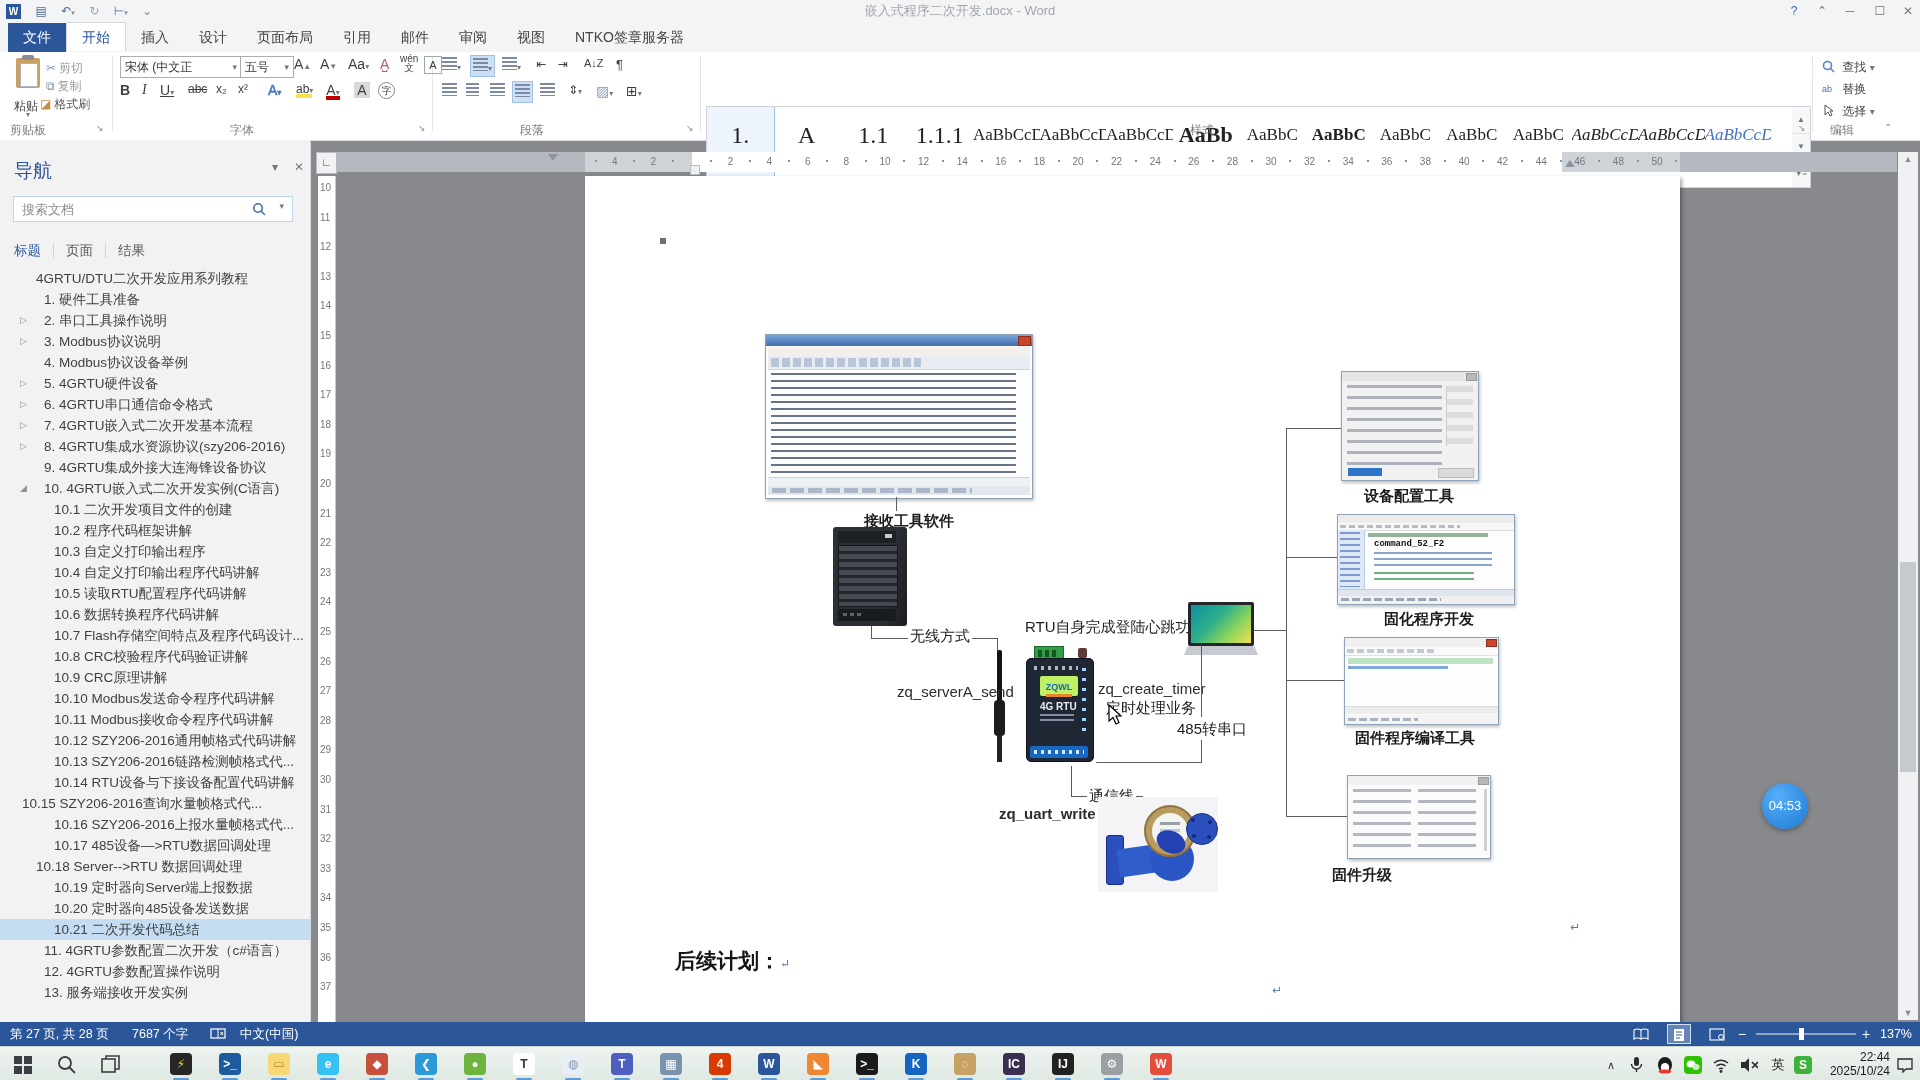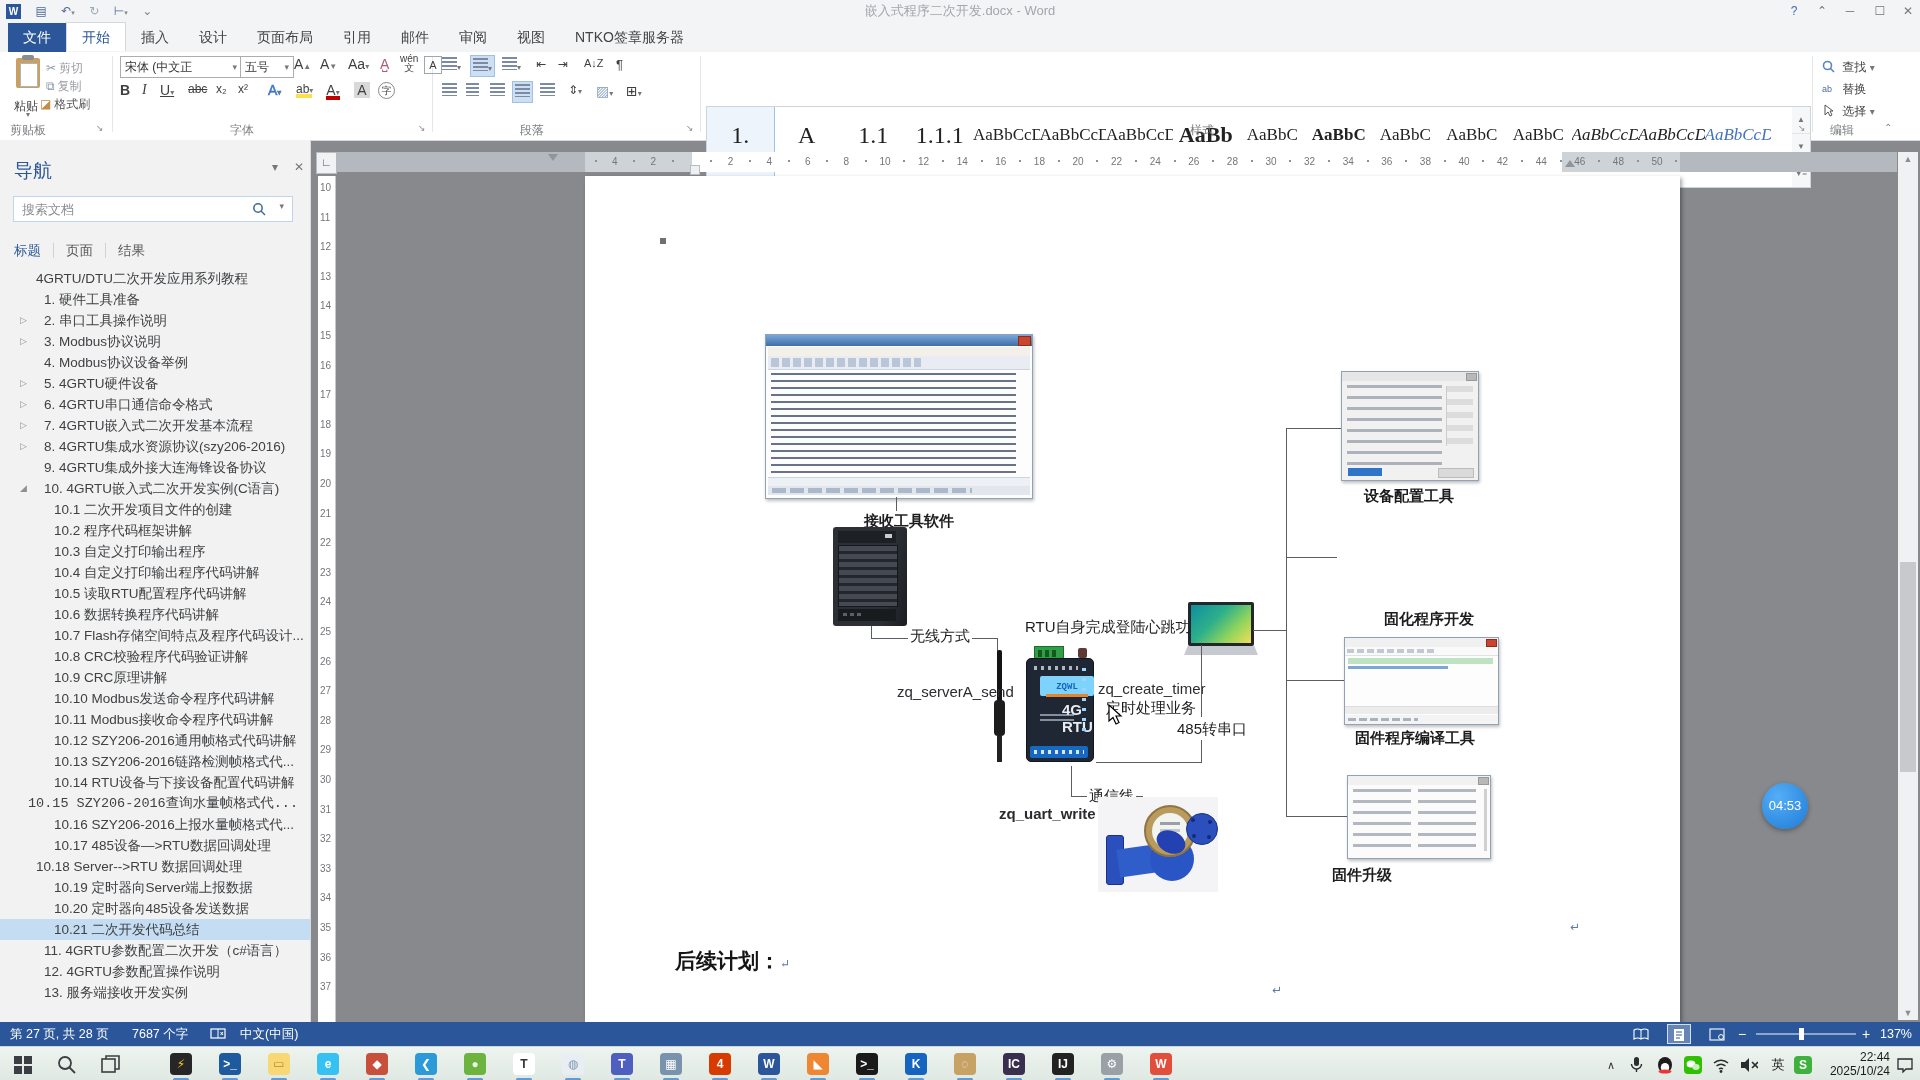--- a/index.html
+++ b/index.html
@@ -332,21 +332,21 @@
         <div class="navitem" style="padding-left: 54px;"><span>10.5 读取RTU配置程序代码讲解</span></div>
         <div class="navitem" style="padding-left: 54px;"><span>10.6 数据转换程序代码讲解</span></div>
         <div class="navitem" style="padding-left: 54px;"><span>10.7 Flash存储空间特点及程序代码设计...</span></div>
         <div class="navitem" style="padding-left: 54px;"><span>10.8 CRC校验程序代码验证讲解</span></div>
         <div class="navitem" style="padding-left: 54px;"><span>10.9 CRC原理讲解</span></div>
         <div class="navitem" style="padding-left: 54px;"><span>10.10  Modbus发送命令程序代码讲解</span></div>
         <div class="navitem" style="padding-left: 54px;"><span>10.11  Modbus接收命令程序代码讲解</span></div>
         <div class="navitem" style="padding-left: 54px;"><span>10.12  SZY206-2016通用帧格式代码讲解</span></div>
         <div class="navitem" style="padding-left: 54px;"><span>10.13  SZY206-2016链路检测帧格式代...</span></div>
         <div class="navitem" style="padding-left: 54px;"><span>10.14  RTU设备与下接设备配置代码讲解</span></div>
-        <div class="navitem" style="padding-left: 28px; font-family: Liberation Mono, monospace;"><span>10.15  SZY206-2016查询水量帧格式代...</span></div>
+        <div class="navitem" style="padding-left: 22px;"><span>10.15  SZY206-2016查询水量帧格式代...</span></div>
         <div class="navitem" style="padding-left: 54px;"><span>10.16  SZY206-2016上报水量帧格式代...</span></div>
         <div class="navitem" style="padding-left: 54px;"><span>10.17  485设备—&gt;RTU数据回调处理</span></div>
         <div class="navitem" style="padding-left: 36px;"><span>10.18  Server--&gt;RTU 数据回调处理</span></div>
         <div class="navitem" style="padding-left: 54px;"><span>10.19 定时器向Server端上报数据</span></div>
         <div class="navitem" style="padding-left: 54px;"><span>10.20  定时器向485设备发送数据</span></div>
         <div class="navitem sel" style="padding-left: 54px;"><span>10.21 二次开发代码总结</span></div>
         <div class="navitem" style="padding-left: 44px;"><span>11. 4GRTU参数配置二次开发（c#语言）</span></div>
         <div class="navitem" style="padding-left: 44px;"><span>12. 4GRTU参数配置操作说明</span></div>
         <div class="navitem" style="padding-left: 44px;"><span>13. 服务端接收开发实例</span></div>
       </div>
@@ -494,25 +494,25 @@
     <div class="abs" style="left:1px;top:50px;width:11px;height:36px;background:#1c1c1c;border-radius:4px;"></div>
     <div class="abs" style="left:4px;top:86px;width:5px;height:26px;background:#222;"></div>
   </div>
   <div class="abs" style="left:1026px;top:646px;width:70px;height:120px;">
     <div class="abs" style="left:8px;top:0;width:28px;height:14px;background:#2f9e46;border:1px solid #1d6b2d;">
       <div class="abs" style="left:3px;top:3px;width:20px;height:7px;background:repeating-linear-gradient(to right,#14581f 0 4px,transparent 4px 7px);"></div>
     </div>
     <div class="abs" style="left:52px;top:2px;width:9px;height:10px;background:#5d3a36;border-radius:2px;"></div>
     <div class="abs" style="left:0;top:12px;width:66px;height:102px;background:#202734;border-radius:5px;border:1px solid #10151d;"></div>
     <div class="abs" style="left:8px;top:20px;width:44px;height:4px;background:repeating-linear-gradient(to right,#aeb6c2 0 3px,transparent 3px 7px);"></div>
-    <div class="abs" style="left:14px;top:30px;width:54px;height:20px;background:#7dd3fc;border-radius:2px;text-align:center;font-family:Liberation Mono, monospace;">
+    <div class="abs" style="left:14px;top:30px;width:38px;height:20px;background:#bef264;border-radius:2px;text-align:center;">
       <span style="font-size:9px;font-weight:bold;color:#1565c0;line-height:14px;">ZQWL</span>
       <div style="margin:0 6px;height:3px;background:#e8852b;"></div>
     </div>
-    <div class="abs" style="left:14px;top:55px;font-size:15px;font-weight:bold;color:#e8ecf2;margin-left:22px;">4G RTU</div>
+    <div class="abs" style="left:14px;top:55px;font-size:10px;font-weight:bold;color:#e8ecf2;">4G RTU</div>
     <div class="abs" style="left:14px;top:68px;width:34px;height:10px;background:repeating-linear-gradient(to bottom,rgba(200,210,225,.6) 0 2px,transparent 2px 5px);"></div>
     <div class="abs" style="left:56px;top:22px;width:4px;height:70px;background:repeating-linear-gradient(to bottom,#9fd4ff 0 3px,transparent 3px 10px);"></div>
     <div class="abs" style="left:4px;top:100px;width:58px;height:12px;background:#1668c0;border-radius:2px;">
       <div class="abs" style="left:4px;top:4px;width:50px;height:4px;background:repeating-linear-gradient(to right,#d7e8fa 0 3px,transparent 3px 7px);"></div>
     </div>
   </div>
 
   <div class="dcode" style="left:897px;top:683px;">zq_serverA_send</div>
   <div class="dcode" style="left:1098px;top:680px;">zq_create_timer</div>
   <div class="dlabel" style="left:1106px;top:699px;">定时处理业务</div>
@@ -558,20 +558,37 @@
   <div class="shotwin" style="left:1341px;top:371px;width:136px;height:108px;background:#f1f1f1;">
     <div class="tstrip" style="background:#e6e6e6;height:9px;"></div>
     <div class="closebx" style="width:9px;height:6px;background:#b8b8b8;border-color:#999;"></div>
     <div class="txl lite" style="left:5px;top:13px;width:95px;height:88px;"></div>
     <div class="abs" style="left:104px;top:14px;width:26px;height:60px;background:repeating-linear-gradient(to bottom,#dcdcdc 0 6px,transparent 6px 13px);border-left:1px solid #ccc;"></div>
     <div class="abs" style="left:6px;top:96px;width:34px;height:8px;background:#2e74c8;"></div>
     <div class="abs" style="left:96px;top:96px;width:34px;height:8px;background:#dadada;border:1px solid #bbb;"></div>
   </div>
   <div class="dlabel b" style="left:1364px;top:487px;">设备配置工具</div>
 
+  <div class="shotwin" style="left:1337px;top:514px;width:176px;height:89px;">
+    <div class="tstrip" style="background:#ececec;height:8px;"></div>
+    <div class="abs" style="left:0;top:8px;right:0;height:7px;background:#f7f7f7;border-bottom:1px solid #ddd;">
+      <div class="abs" style="left:2px;top:2px;width:120px;height:3px;background:repeating-linear-gradient(to right,#b5bcc6 0 6px,transparent 6px 9px);"></div>
+    </div>
+    <div class="abs" style="left:0;top:15px;width:26px;bottom:14px;background:#dce8f5;border-right:1px solid #b9cfe5;">
+      <div class="txl blu" style="left:2px;top:2px;width:20px;height:55px;"></div>
+    </div>
+    <div class="abs" style="left:30px;top:18px;width:120px;height:4px;background:rgba(60,120,70,.55);"></div>
+    <div class="abs mono" style="left:36px;top:24px;font-size:9px;font-weight:bold;color:#111;">command_52_F2</div>
+    <div class="txl blu" style="left:36px;top:37px;width:118px;height:18px;"></div>
+    <div class="txl grn" style="left:36px;top:57px;width:100px;height:10px;"></div>
+    <div class="abs" style="left:0;bottom:8px;right:0;height:6px;background:#dfe6ee;border-top:1px solid #c4cedb;"></div>
+    <div class="abs" style="left:0;bottom:0;right:0;height:8px;background:#f0f0f0;">
+      <div class="abs" style="left:3px;top:2px;width:100px;height:3px;background:repeating-linear-gradient(to right,#9aa4b2 0 8px,transparent 8px 11px);"></div>
+    </div>
+  </div>
   <div class="dlabel b" style="left:1384px;top:610px;">固化程序开发</div>
 
   <div class="shotwin" style="left:1344px;top:637px;width:153px;height:86px;">
     <div class="tstrip" style="background:#f0f0f0;height:9px;"></div>
     <div class="closebx" style="width:9px;height:6px;"></div>
     <div class="abs" style="left:0;top:9px;right:0;height:8px;background:#fafafa;border-bottom:1px solid #e2e2e2;">
       <div class="abs" style="left:2px;top:2px;width:90px;height:4px;background:repeating-linear-gradient(to right,#c3c9d2 0 7px,transparent 7px 10px);"></div>
     </div>
     <div class="abs" style="left:3px;top:20px;width:145px;height:6px;background:#bfe3c2;"></div>
     <div class="abs" style="left:3px;top:28px;width:100px;height:3px;background:#7da7d9;"></div>

